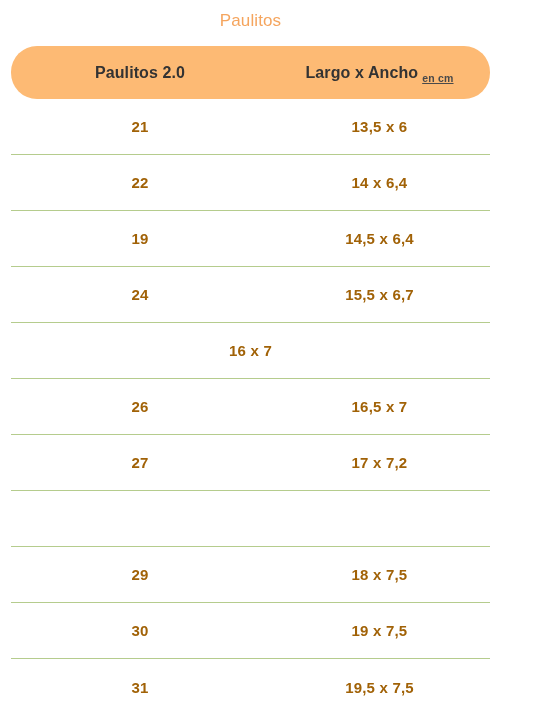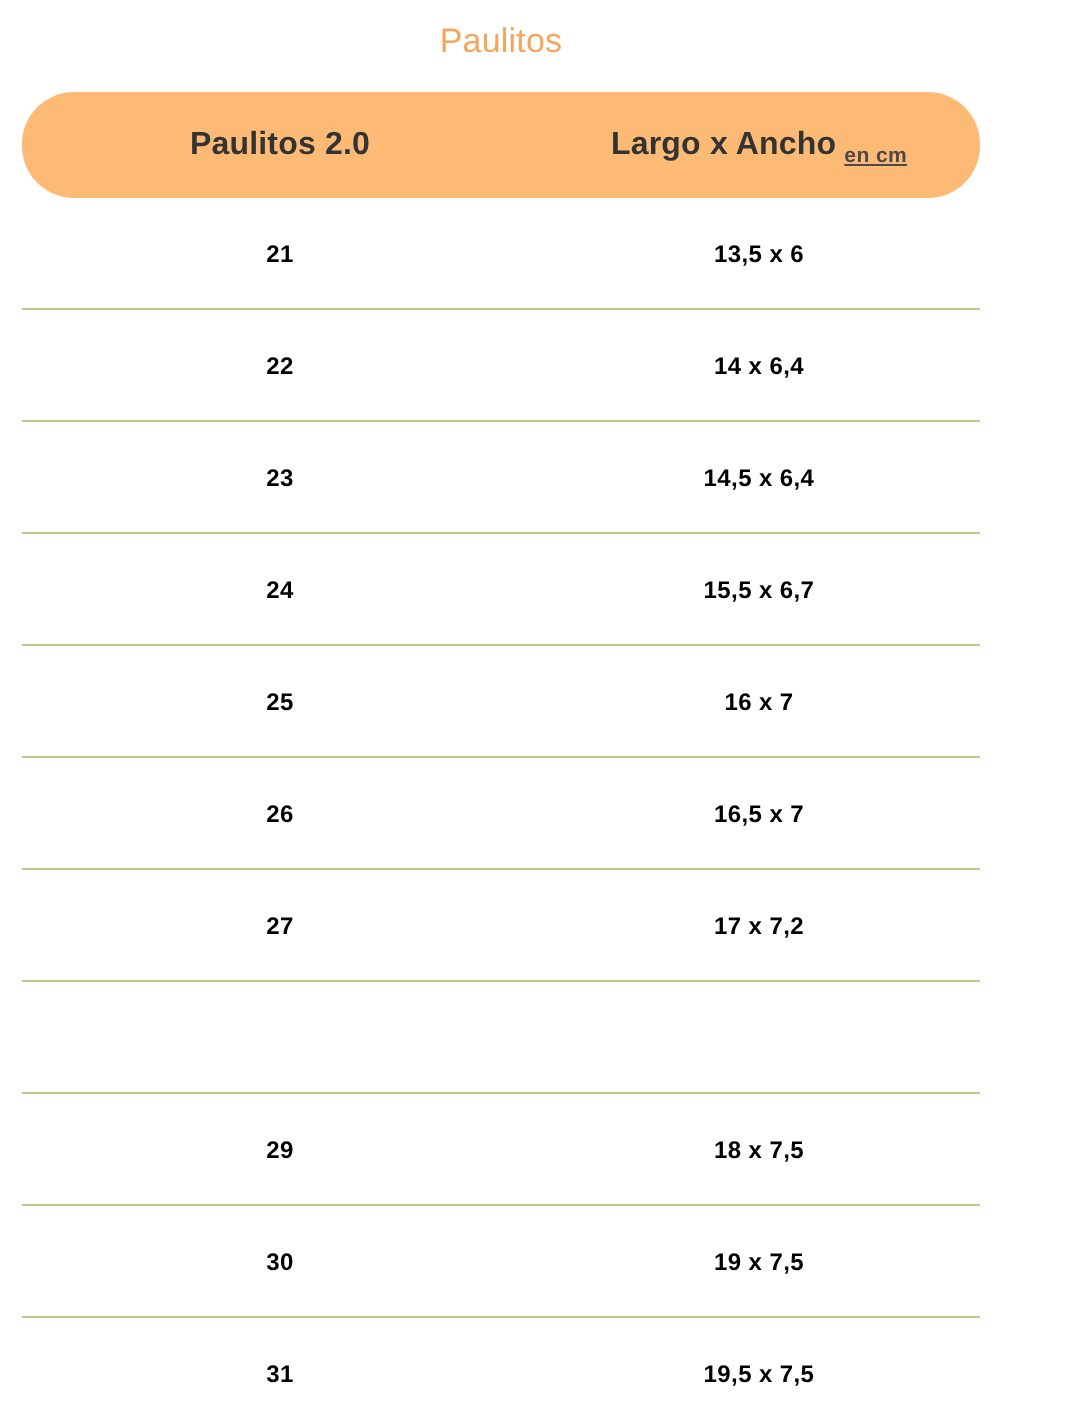--- a/index.html
+++ b/index.html
@@ -88,22 +88,22 @@
     height: 56px;
     box-sizing: border-box;
     border-bottom: 1px solid #b5cc8d;
   }
 
   .row:last-child {
     border-bottom: none;
   }
 
   .cell {
-    color: #000000;
-    font-size: 12px;
+    color: #a16207;
+    font-size: 15px;
     font-weight: 700;
     letter-spacing: 0.2px;
   }
 </style>
 </head>
 <body>
 
 <div class="page">
 
   <h1 class="page-title">Paulitos</h1>
@@ -125,31 +125,30 @@
         <div class="col-a cell">21</div>
         <div class="col-b cell">13,5 x 6</div>
       </div>
 
       <div class="row">
         <div class="col-a cell">22</div>
         <div class="col-b cell">14 x 6,4</div>
       </div>
 
       <div class="row">
-        <div class="col-a cell">23</div>
+        <div class="col-a cell">19</div>
         <div class="col-b cell">14,5 x 6,4</div>
       </div>
 
       <div class="row">
         <div class="col-a cell">24</div>
         <div class="col-b cell">15,5 x 6,7</div>
       </div>
 
       <div class="row">
-        <div class="col-a cell">25</div>
         <div class="col-b cell">16 x 7</div>
       </div>
 
       <div class="row">
         <div class="col-a cell">26</div>
         <div class="col-b cell">16,5 x 7</div>
       </div>
 
       <div class="row">
         <div class="col-a cell">27</div>

